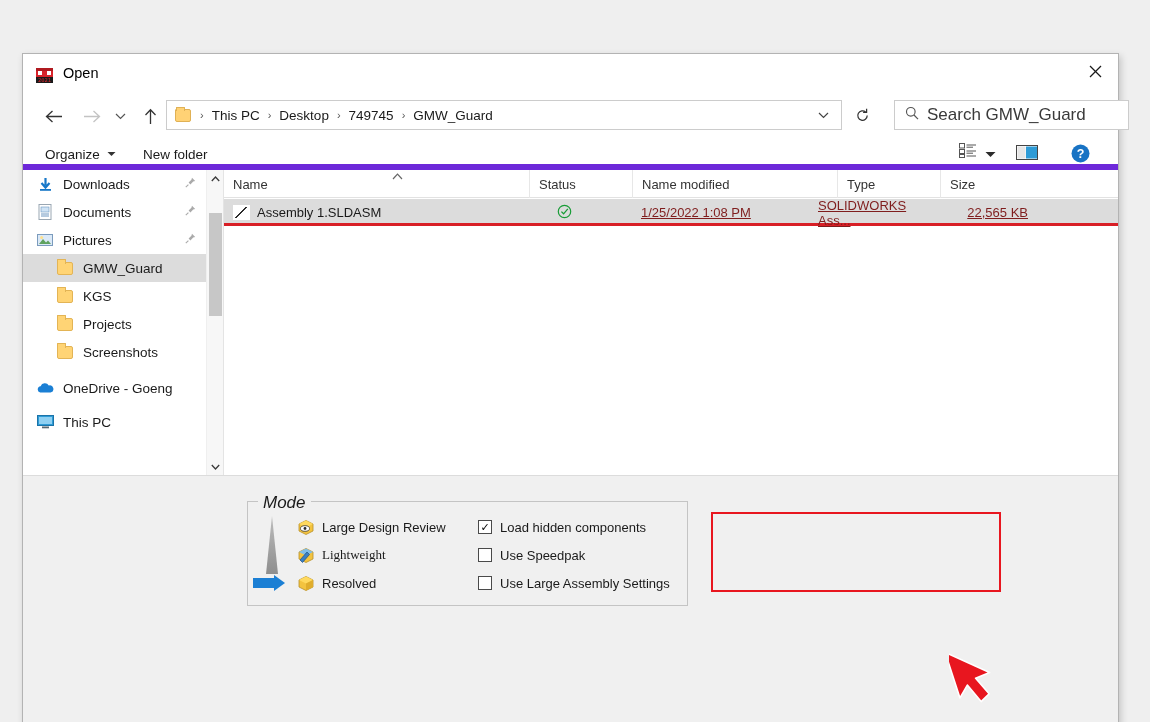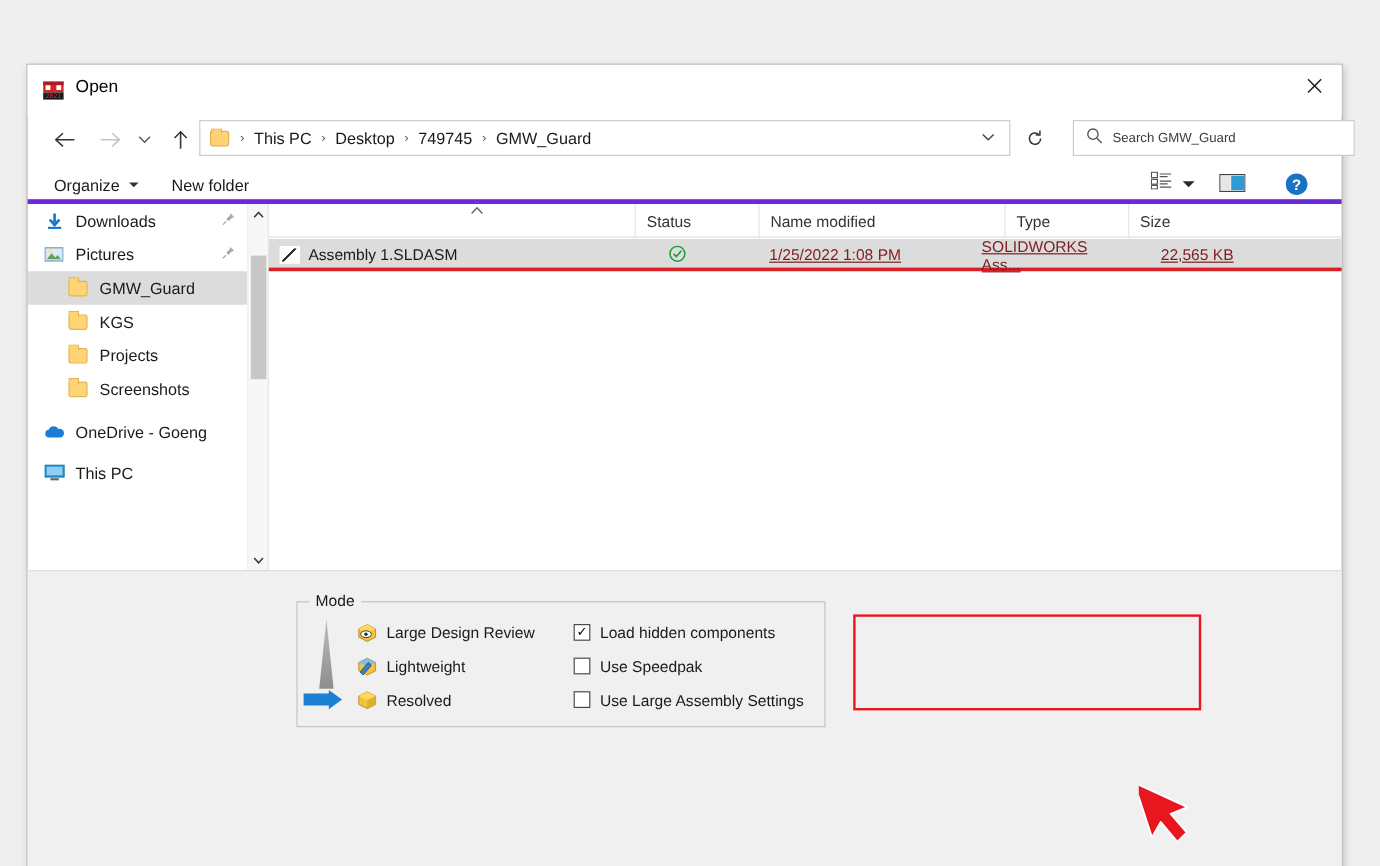--- a/index.html
+++ b/index.html
@@ -96,27 +96,27 @@
     display: flex; align-items: center; justify-content: center;
     font-size: 14px; color: #333;
   }
   #searchbox {
     position: absolute; left: 871px; top: 4px;
     width: 235px; height: 30px;
     border: 1px solid #ccc; background: #fff;
     display: flex; align-items: center;
   }
   #searchbox .mag { margin-left: 10px; margin-right: 8px; }
-  #searchbox .ph { font-size: 11px; color: #3a3a3a; }
+  #searchbox .ph { font-size: 17px; color: #3a3a3a; }
 
   
   #cmdbar {
     position: absolute; left: 0; top: 84px;
     width: 100%; height: 32px;
-    border-bottom: 4px solid #6d28d9;
+    border-bottom: 6px solid #6d28d9;
   }
   .cmd-item {
     position: absolute; top: 5px; height: 22px;
     font-size: 13.5px; color: #1a1a1a;
     display: flex; align-items: center;
   }
   #cmd-organize { left: 22px; }
   #cmd-organize .caret { font-size: 9px; margin-left: 7px; color:#333; }
   #cmd-newfolder { left: 120px; }
 
@@ -233,30 +233,30 @@
 
   
   #mode-group {
     position: absolute; left: 224px; top: 25px;
     width: 441px; height: 105px;
     border: 1px solid #c4c4c4;
   }
   #mode-legend {
     position: absolute; left: 10px; top: -9px;
     background: #f0f0f0; padding: 0 5px;
-    font-size: 13px; color: #1a1a1a;
+    font-size: 17px; color: #1a1a1a; font-style: italic;
   }
   .mode-row {
     position: absolute; left: 48px;
     height: 26px; display: flex; align-items: center;
     font-size: 13px; color: #1a1a1a;
   }
   .mode-row .mico { width: 26px; display:flex; align-items:center; }
   #mode-r1 { top: 12px; }
-  #mode-r2 { top: 40px; }
+  #mode-r2 { top: 40px; font-family: Liberation Serif, serif; }
   #mode-r3 { top: 68px; }
   #mode-cone { position: absolute; left: 13px; top: 14px; }
   #mode-pointer { position: absolute; left: 4px; top: 72px; }
 
   .chk-row {
     position: absolute; left: 230px;
     height: 26px; display: flex; align-items: center;
     font-size: 13px; color: #1a1a1a;
   }
   #chk-r1 { top: 12px; }
@@ -431,20 +431,37 @@
         </span>
         <span>Downloads</span>
         <span class="pin">
           <svg width="11" height="11" viewBox="0 0 11 11">
               <path d="M7 0.8 L10.2 4 L8.2 4.6 L5.4 7.4 L3.6 5.6 L6.4 2.8 Z" fill="#aaa"></path>
               <line x1="3.4" y1="7.6" x2="0.8" y2="10.2" stroke="#aaa" stroke-width="1.1"></line>
             </svg>
         </span>
       </div>
 
+      <div class="side-row">
+        <span class="ico">
+          <svg width="14" height="16" viewBox="0 0 14 16">
+              <rect x="1" y="0.5" width="12" height="15" fill="#fff" stroke="#9aa7b3"></rect>
+              <rect x="3" y="3" width="8" height="5" fill="#cfe3f5" stroke="#6c96c0" stroke-width="0.6"></rect>
+              <line x1="3" y1="10" x2="11" y2="10" stroke="#6c96c0"></line>
+              <line x1="3" y1="12" x2="11" y2="12" stroke="#6c96c0"></line>
+            </svg>
+        </span>
+        <span>Documents</span>
+        <span class="pin">
+          <svg width="11" height="11" viewBox="0 0 11 11">
+              <path d="M7 0.8 L10.2 4 L8.2 4.6 L5.4 7.4 L3.6 5.6 L6.4 2.8 Z" fill="#aaa"></path>
+              <line x1="3.4" y1="7.6" x2="0.8" y2="10.2" stroke="#aaa" stroke-width="1.1"></line>
+            </svg>
+        </span>
+      </div>
 
       <div class="side-row">
         <span class="ico">
           <svg width="16" height="14" viewBox="0 0 16 14">
               <rect x="0.5" y="1.5" width="15" height="11" fill="#dbe9f7" stroke="#7b9bbd"></rect>
               <path d="M2 11 L6 6 L9 9.5 L11 7.5 L14 11 Z" fill="#5fa25f"></path>
               <circle cx="4.6" cy="4.4" r="1.5" fill="#ffe08a"></circle>
             </svg>
         </span>
         <span>Pictures</span>
@@ -518,20 +535,21 @@
 
     <div id="body-divider"></div>
 
     <div id="filelist">
       <div id="col-head">
         <span class="sortmark" style="left:168px;">
           <svg width="11" height="7" viewBox="0 0 11 7">
               <path d="M1 6 L5.5 1.2 L10 6" stroke="#666" stroke-width="1.2" fill="none"></path>
             </svg>
         </span>
+        <div class="col first" style="left:0;   width:305px;">Name</div>
         <div class="col" style="left:305px; width:103px;">Status</div>
         <div class="col" style="left:408px; width:177px;">Name modified</div>
         <div class="col" style="left:601px; width:131px;margin-left:12px;">Type</div>
         <div class="col" style="left:716px; width:102px;">Size</div>
       </div>
 
       <div id="file-row">
         <div class="cell" style="left:0; width:305px;">
           <span class="asm-icon"></span>
           <span style="margin-left:7px;">Assembly 1.SLDASM</span>

